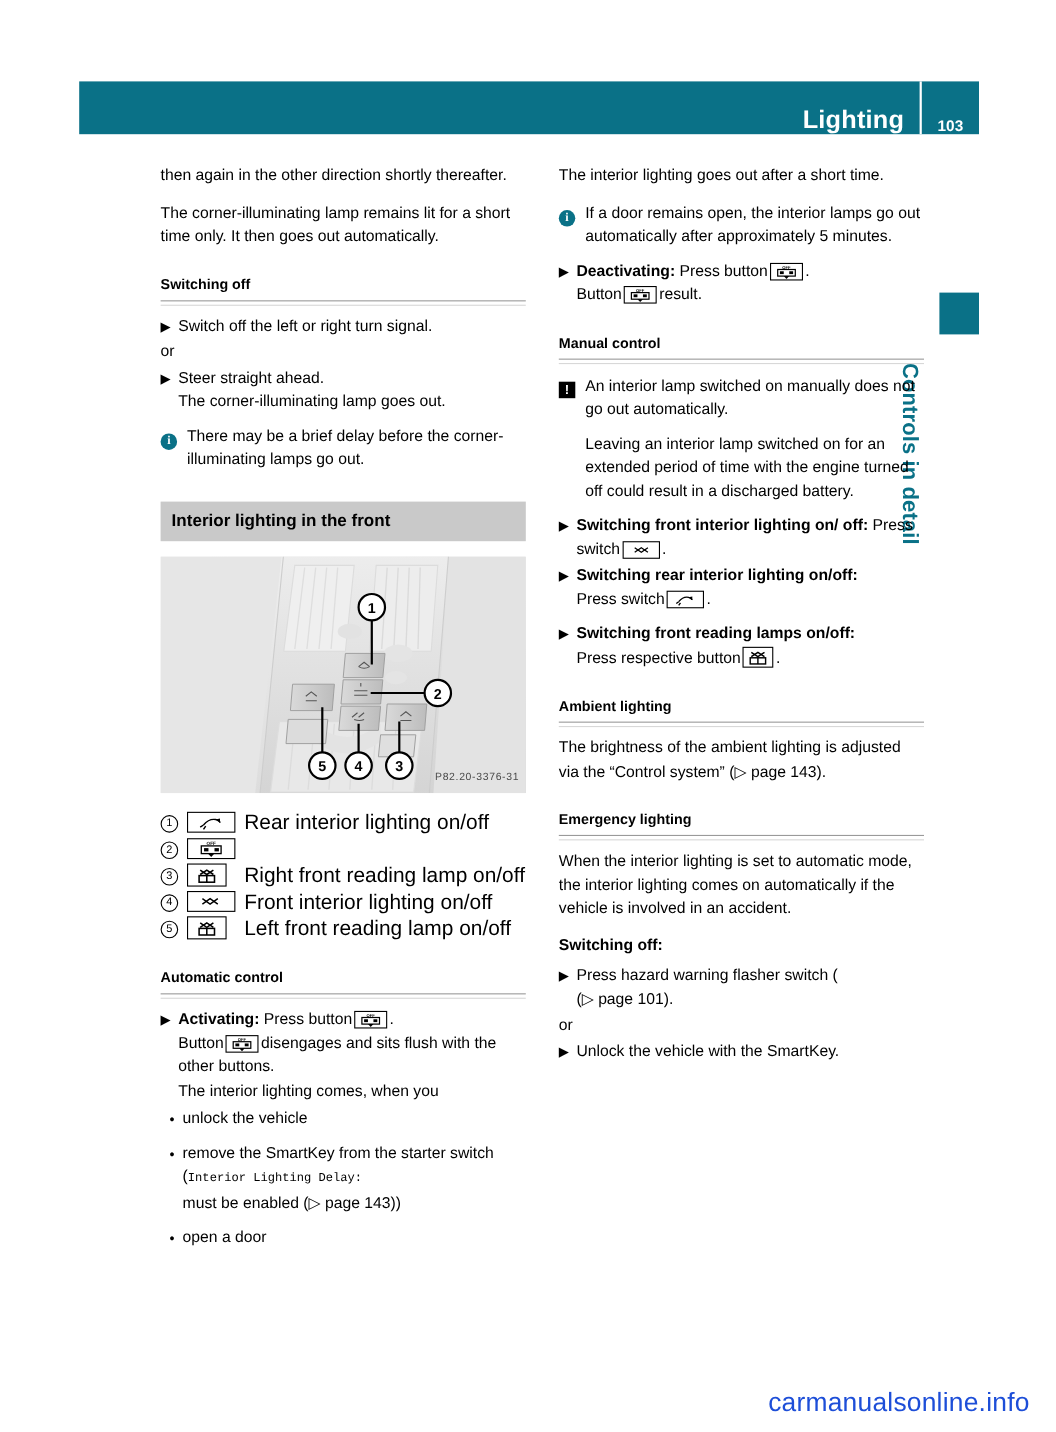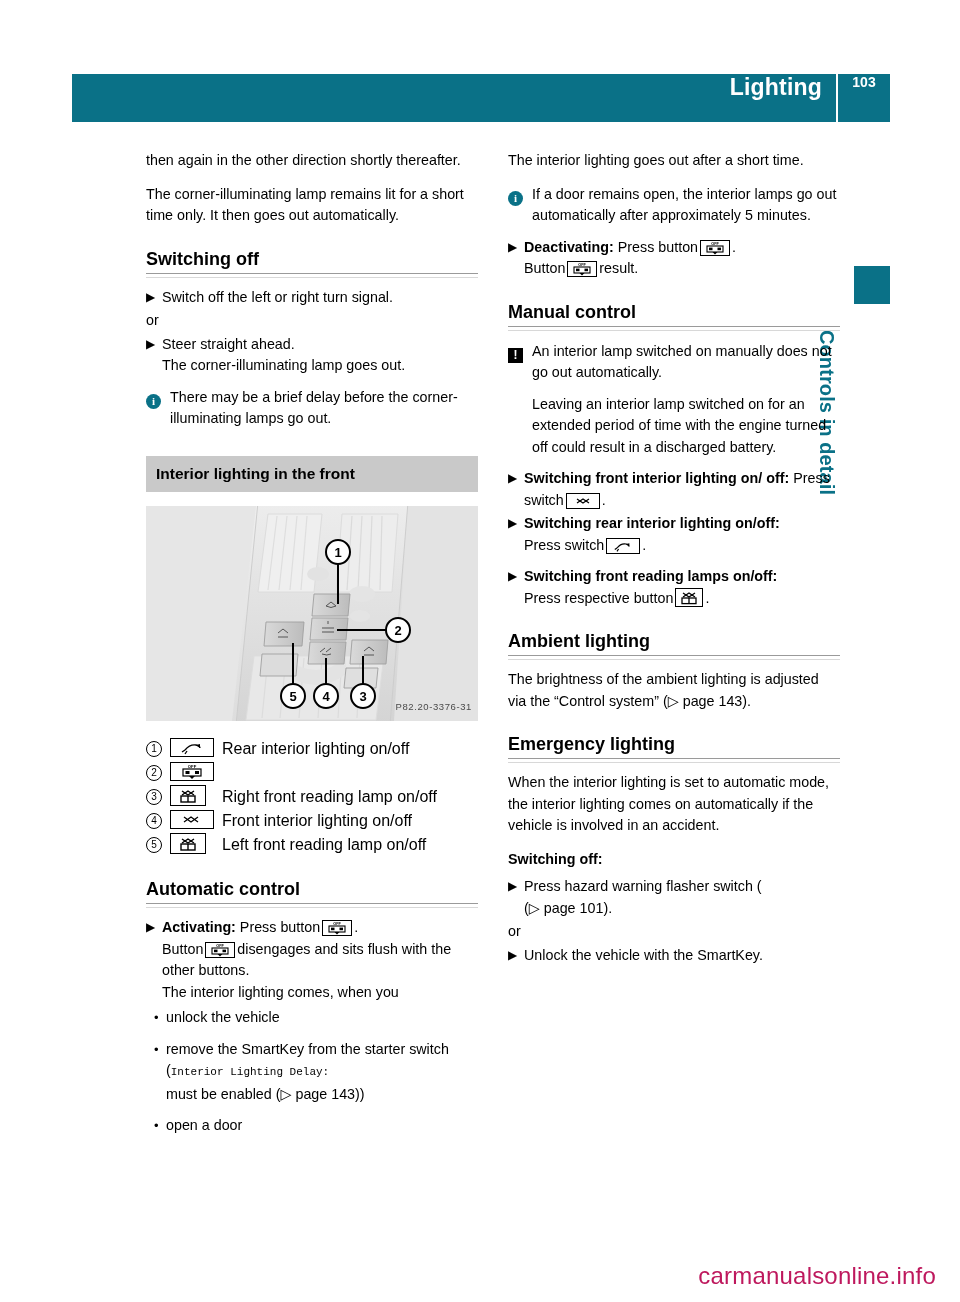--- a/index.html
+++ b/index.html
@@ -18,21 +18,21 @@
 
   
   .header-bar {
     position: absolute;
     left: 72px;
     top: 74px;
     width: 818px;
     height: 48px;
     background: #0a7187;
     display: flex;
-    align-items: flex-start;
+    align-items: flex-end;
     justify-content: flex-end;
   }
   .header-title {
     color: #ffffff;
     font-size: 23px;
     font-weight: bold;
     letter-spacing: .2px;
     padding-right: 14px;
   }
   .header-divider {
@@ -81,21 +81,21 @@
     line-height: 21.5px;
   }
   .col-left  { left: 146px; }
   .col-right { left: 508px; }
 
   p { margin: 0 0 0 0; }
   .para { margin-bottom: 12px; }
 
   
   h2.sec {
-    font-size: 18px;
+    font-size: 13px;
     font-weight: bold;
     margin: 22px 0 0 0;
     padding: 0 0 4px 0;
     line-height: 20px;
   }
   .rule {
     height: 3px;
     border-top: 1px solid #9a9a9a;
     border-bottom: 1px solid #d8d8d8;
     margin-bottom: 9px;
@@ -234,30 +234,30 @@
     line-height: 13px;
     text-align: center;
     font-size: 10px;
   }
   .leg-icon {
     flex: 0 0 auto;
     width: 54px;
   }
   .leg-text {
     flex: 1 1 auto;
-    font-size: 16px;
+    font-size: 19px;
   }
 
   
   .watermark {
     position: absolute;
     right: 24px;
     bottom: 12px;
     font-size: 24px;
-    color: #be185d;
+    color: #1d4ed8;
     letter-spacing: .2px;
   }
 </style>
 </head>
 <body>
 
 <div class="header-bar">
   <span class="header-title">Lighting</span>
   <span class="header-divider"></span>
   <span class="header-page">103</span>

